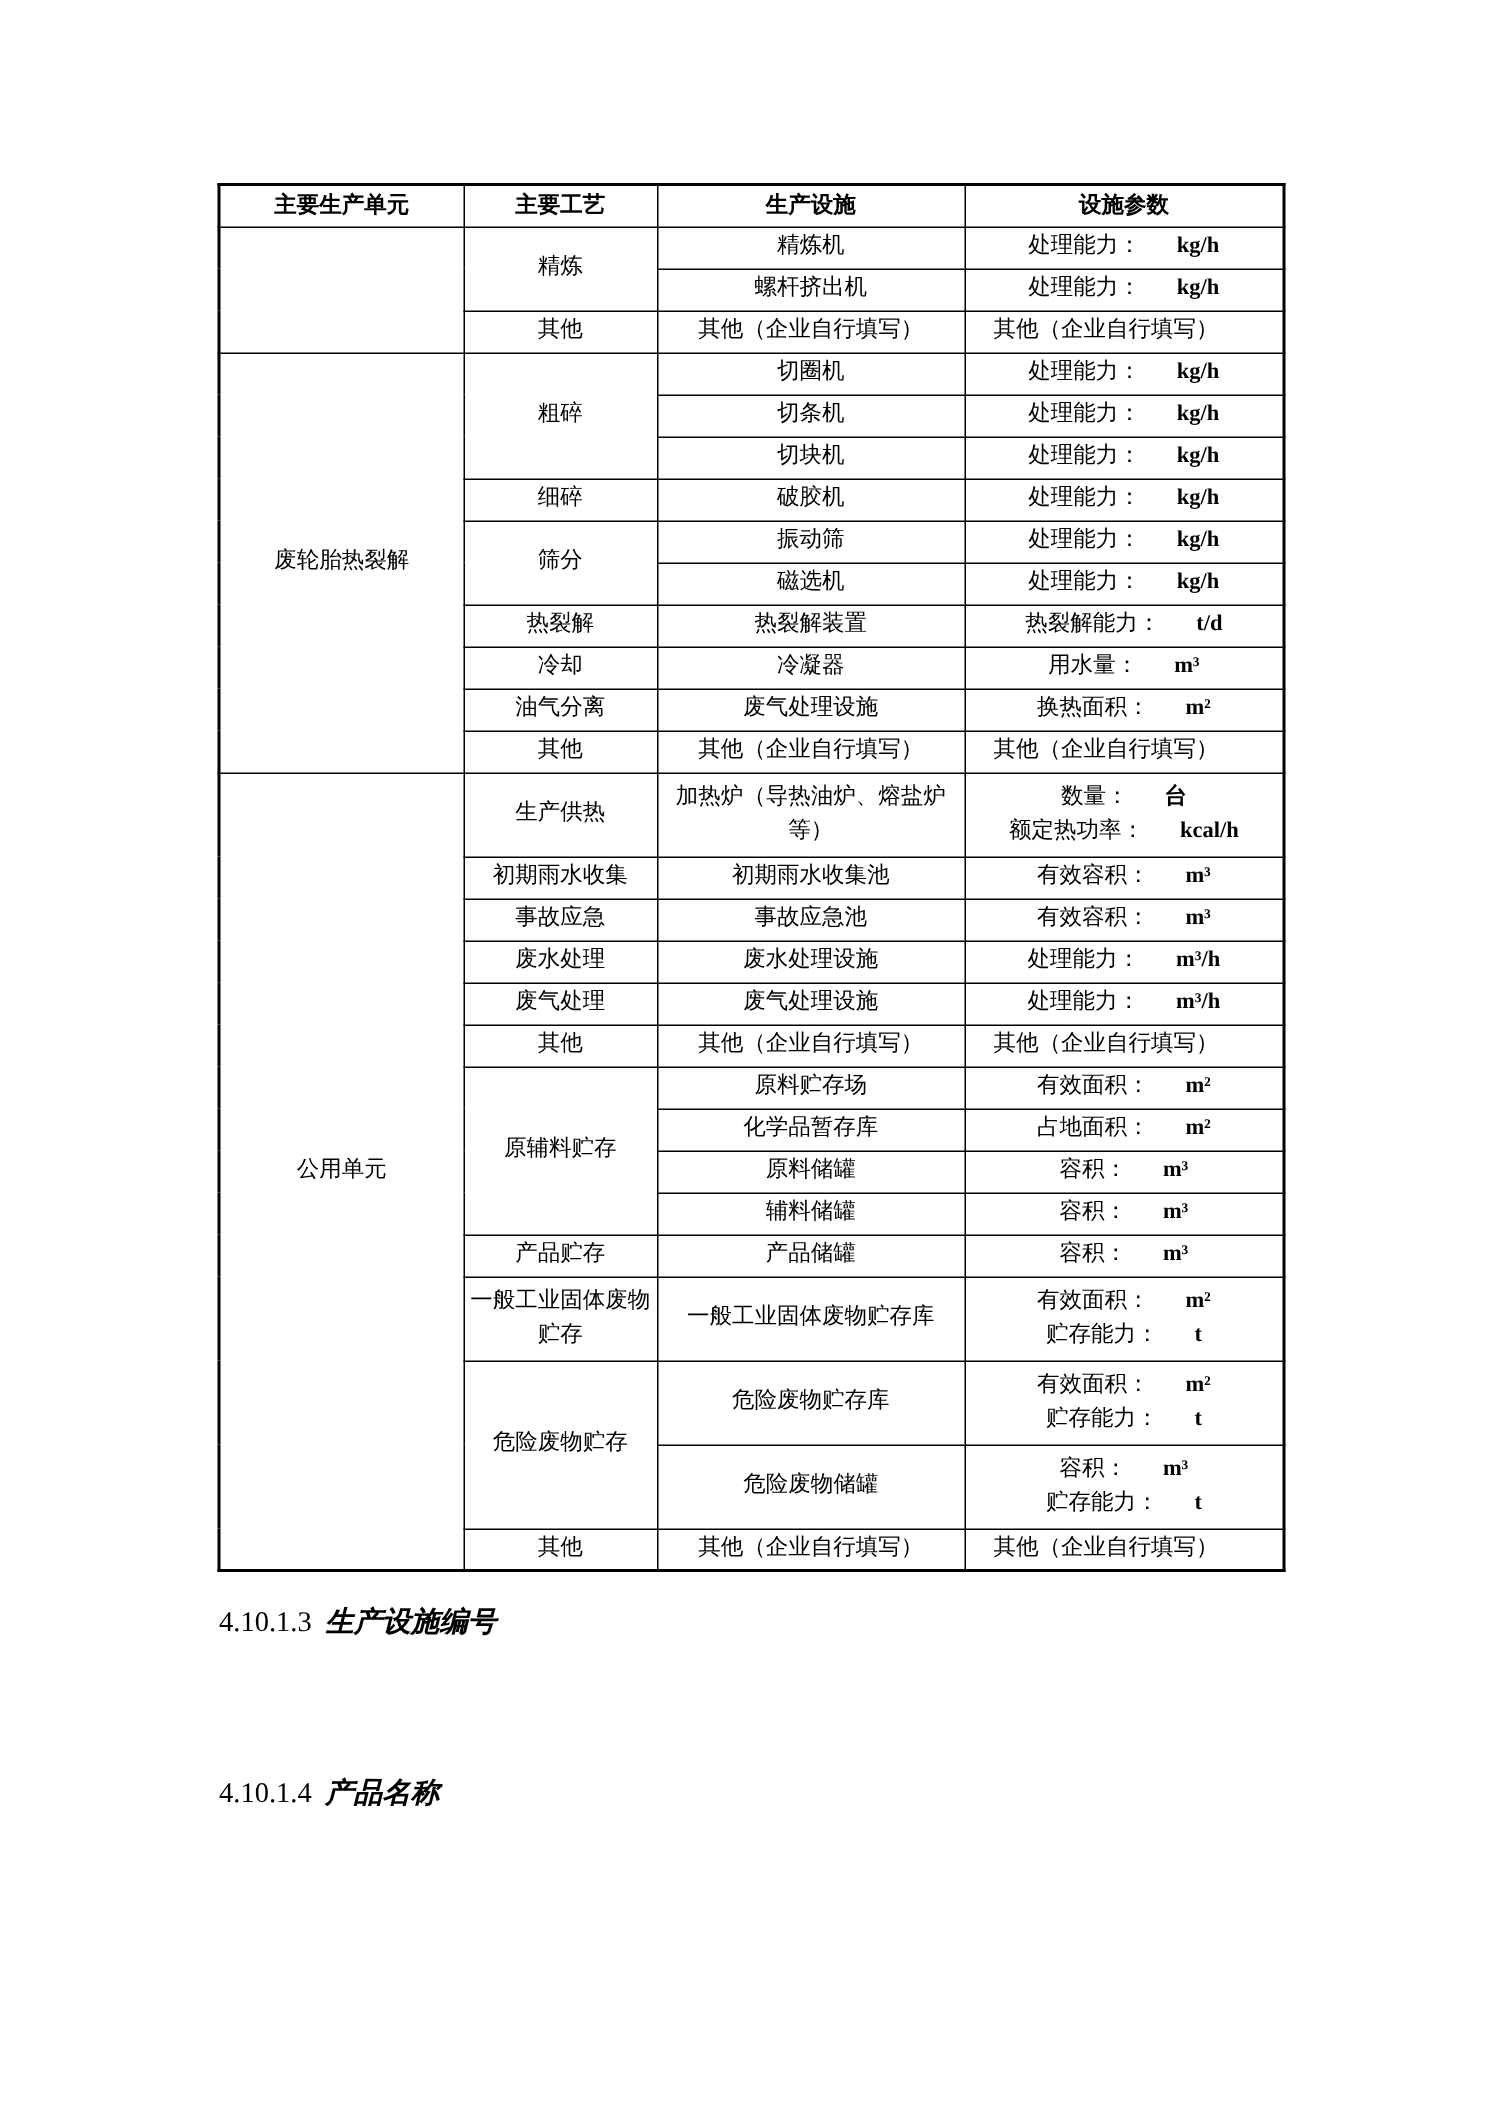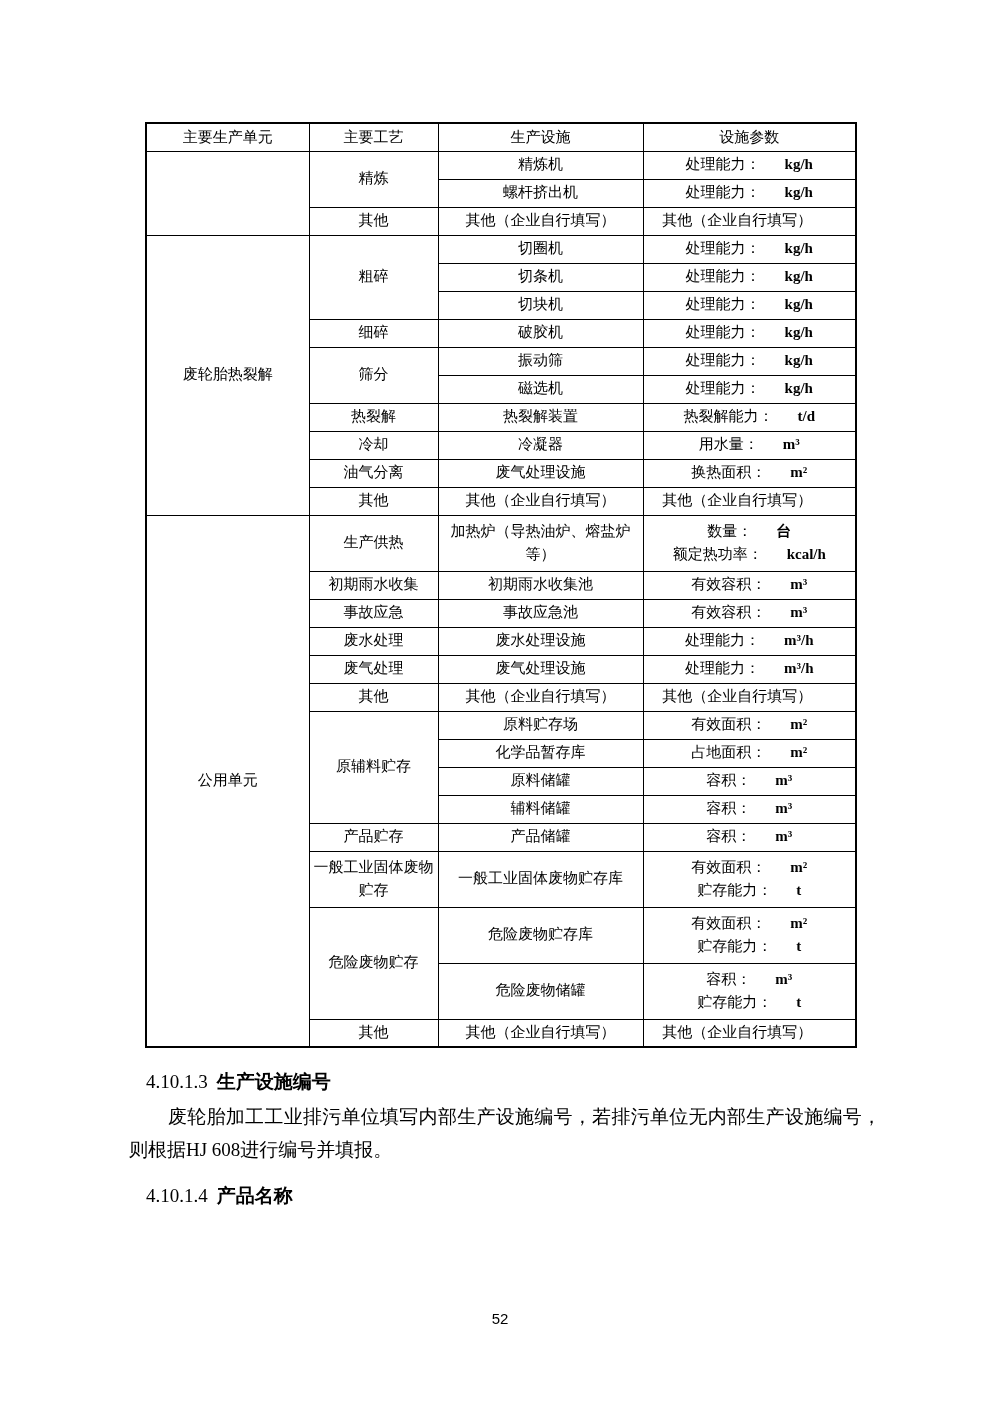--- a/index.html
+++ b/index.html
@@ -23,34 +23,35 @@
   table.facility th,
   table.facility td{
     border:1px solid #000;
     text-align:center;
     vertical-align:middle;
     padding:1px 3px;
     font-weight:normal;
     line-height:1.55;
     overflow:hidden;
   }
-  table.facility th{font-weight:normal;margin-left:36px;}
+  table.facility th{font-weight:bold;margin-left:36px;}
   tr.s{height:28px;}
   tr.d{height:56px;}
   .pv{font-weight:bold;padding-left:24px;}
   .pline{display:block;}
   
   .sec-head{
     position:absolute;left:146px;
     font-size:19px;line-height:24px;white-space:nowrap;
   }
   .sec-num{font-family:Liberation Serif, serif;margin-top:45px;}
   .sec-title{
     font-weight:bold;margin-left:9px;
     font-family:"Liberation Sans","DejaVu Sans",sans-serif;
+    font-style:italic;
   }
   .para{
     position:absolute;left:129px;width:752px;
     font-size:19px;line-height:33px;
     text-align:justify;text-indent:39px;
     margin:0;
   }
   .page-num{
     position:absolute;left:0;top:1310px;width:100%;
     text-align:center;font-size:15px;
@@ -232,22 +233,20 @@
         <td>其他（企业自行填写）</td>
         <td><span>其他（企业自行填写）</span><span class="pv"></span></td>
       </tr>
     </tbody>
   </table>
 
   <div class="sec-head" id="h1">
     <span class="sec-num">4.10.1.3</span><span class="sec-title">生产设施编号</span>
   </div>
 
-  <p class="para" id="p1">废轮胎加工工业排污单位填写内部生产设施编号，若排污单位无内部生产设施编号，则根据HJ 608进行编号并填报。</p>
 
   <div class="sec-head" id="h2">
     <span class="sec-num">4.10.1.4</span><span class="sec-title">产品名称</span>
   </div>
 
 
-  <div class="page-num">52</div>
 
 </div>
 
 </body></html>

